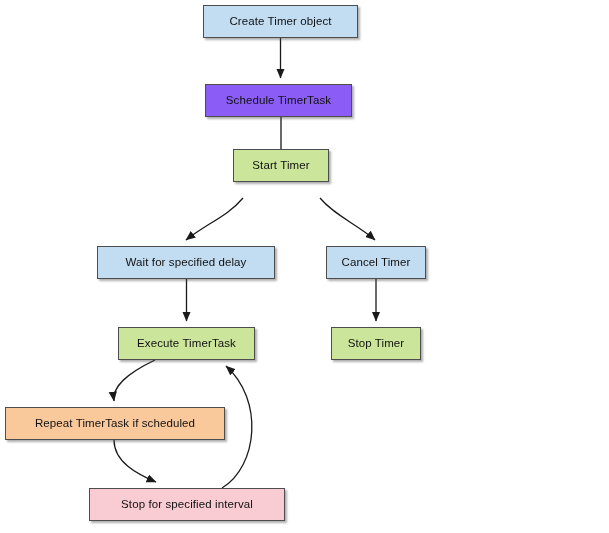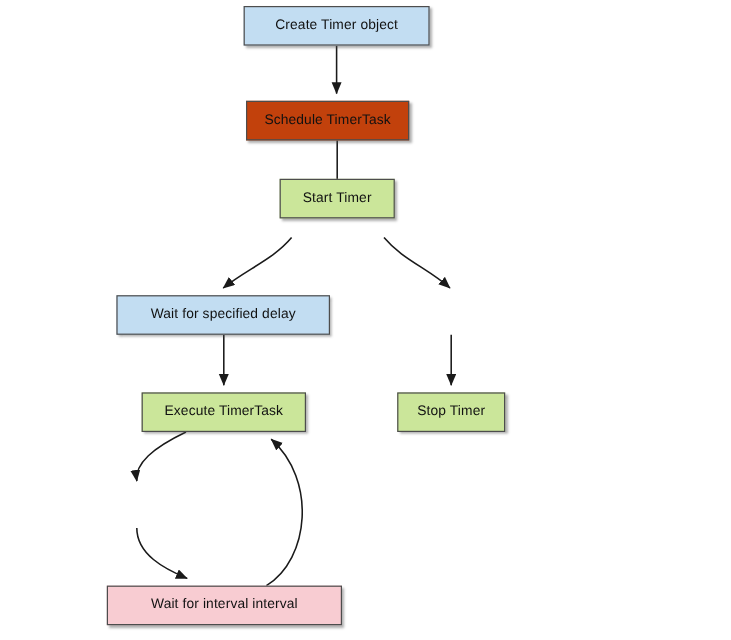--- a/index.html
+++ b/index.html
@@ -69,39 +69,45 @@
 
     <path d="M114,440 C114,462 137,474 156,482" stroke="#1a1a1a" stroke-width="1.3" fill="none" marker-end="url(#arrow)"></path>
 
     <path d="M222,488 C258,466 264,400 226,366" stroke="#1a1a1a" stroke-width="1.3" fill="none" marker-end="url(#arrow)"></path>
   </svg>
 
   <div class="node" style="left: 203px; top: 5px; width: 155px; height: 33px; background: rgb(194, 221, 242); border-color: rgb(77, 77, 77); color: rgb(17, 17, 17);">
     <span>Create Timer object</span>
   </div>
 
-  <div class="node" style="left: 205px; top: 84px; width: 136px; height: 33px; background: #c2410c; border-color: rgb(77, 77, 77); color: rgb(17, 17, 17);">
+  <div class="node" style="left: 205px; top: 84px; width: 147px; height: 33px; background: #8b5cf6; border-color: rgb(77, 77, 77); color: rgb(17, 17, 17);">
     <span>Schedule TimerTask</span>
   </div>
 
   <div class="node" style="left: 233px; top: 149px; width: 96px; height: 33px; background: rgb(203, 230, 154); border-color: rgb(77, 77, 77); color: rgb(17, 17, 17);">
     <span>Start Timer</span>
   </div>
 
   <div class="node" style="left: 97px; top: 246px; width: 178px; height: 33px; background: rgb(194, 221, 242); border-color: rgb(77, 77, 77); color: rgb(17, 17, 17); align-items: center;">
     <span>Wait for specified delay</span>
   </div>
 
+  <div class="node" style="left: 326px; top: 246px; width: 100px; height: 33px; background: rgb(194, 221, 242); border-color: rgb(77, 77, 77); color: rgb(17, 17, 17);">
+    <span>Cancel Timer</span>
+  </div>
 
   <div class="node" style="left: 118px; top: 327px; width: 137px; height: 33px; background: rgb(203, 230, 154); border-color: rgb(77, 77, 77); color: rgb(17, 17, 17); text-align: center;">
     <span>Execute TimerTask</span>
   </div>
 
   <div class="node" style="left: 331px; top: 327px; width: 90px; height: 33px; background: rgb(203, 230, 154); border-color: rgb(77, 77, 77); color: rgb(17, 17, 17); text-align: center;">
     <span>Stop Timer</span>
   </div>
 
+  <div class="node" style="left: 5px; top: 407px; width: 220px; height: 33px; background: rgb(250, 201, 155); border-color: rgb(77, 77, 77); color: rgb(17, 17, 17);">
+    <span>Repeat TimerTask if scheduled</span>
+  </div>
 
   <div class="node" style="left: 89px; top: 488px; width: 196px; height: 33px; background: rgb(248, 204, 210); border-color: rgb(77, 77, 77); color: rgb(17, 17, 17);">
-    <span>Wait for interval interval</span>
+    <span>Stop for specified interval</span>
   </div>
 
 </div>
 
 </body></html>

